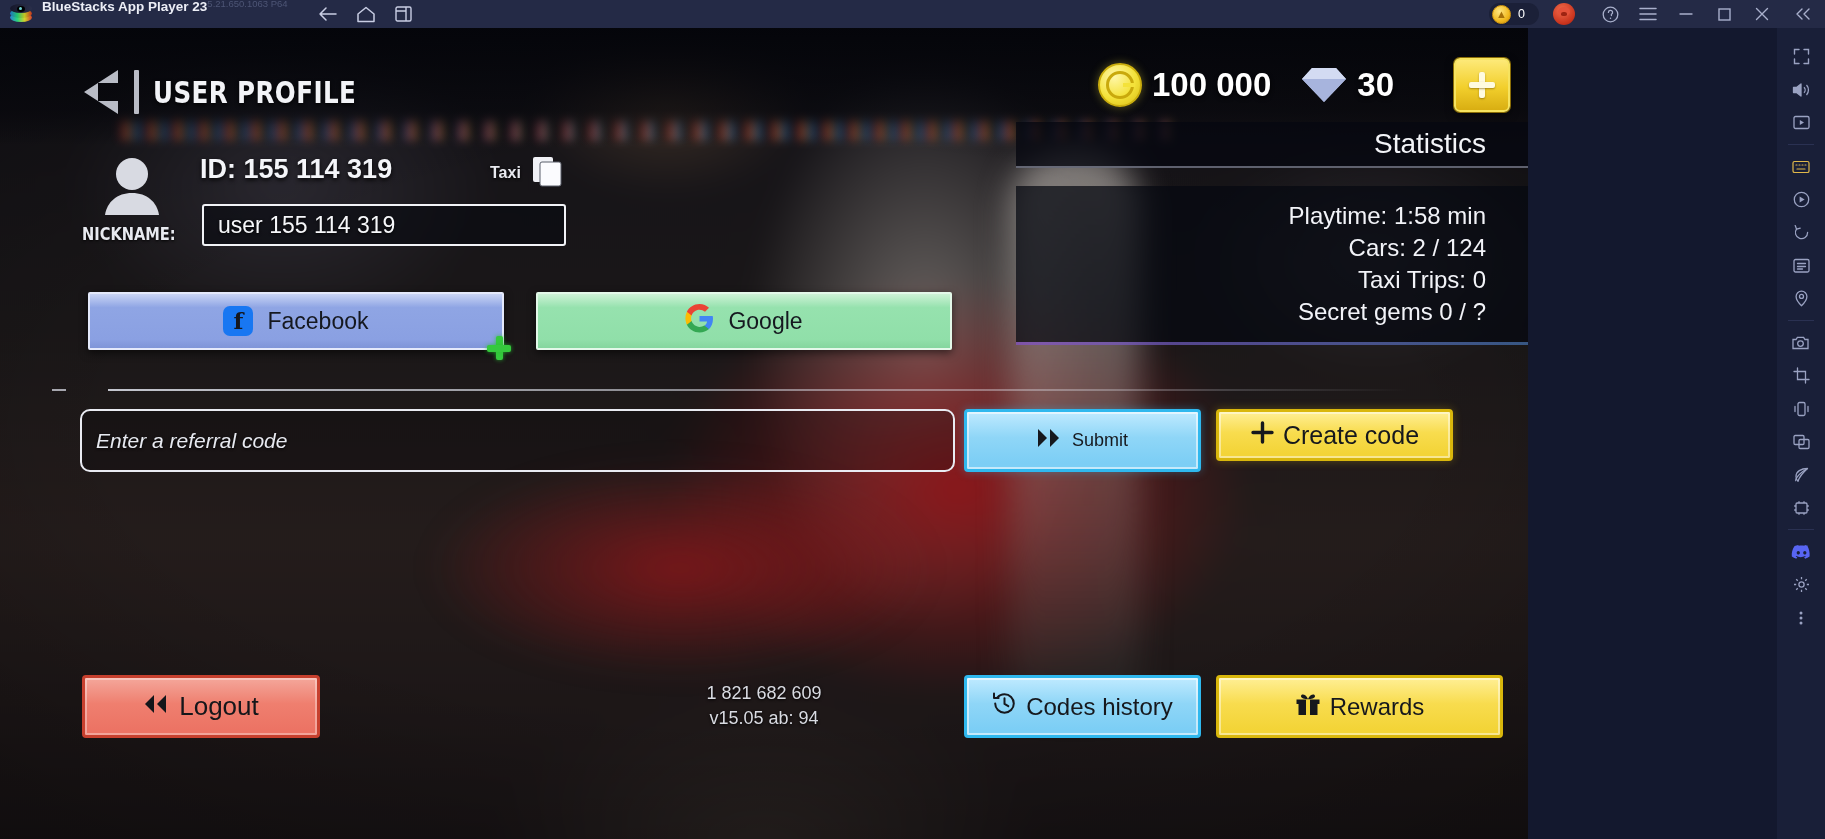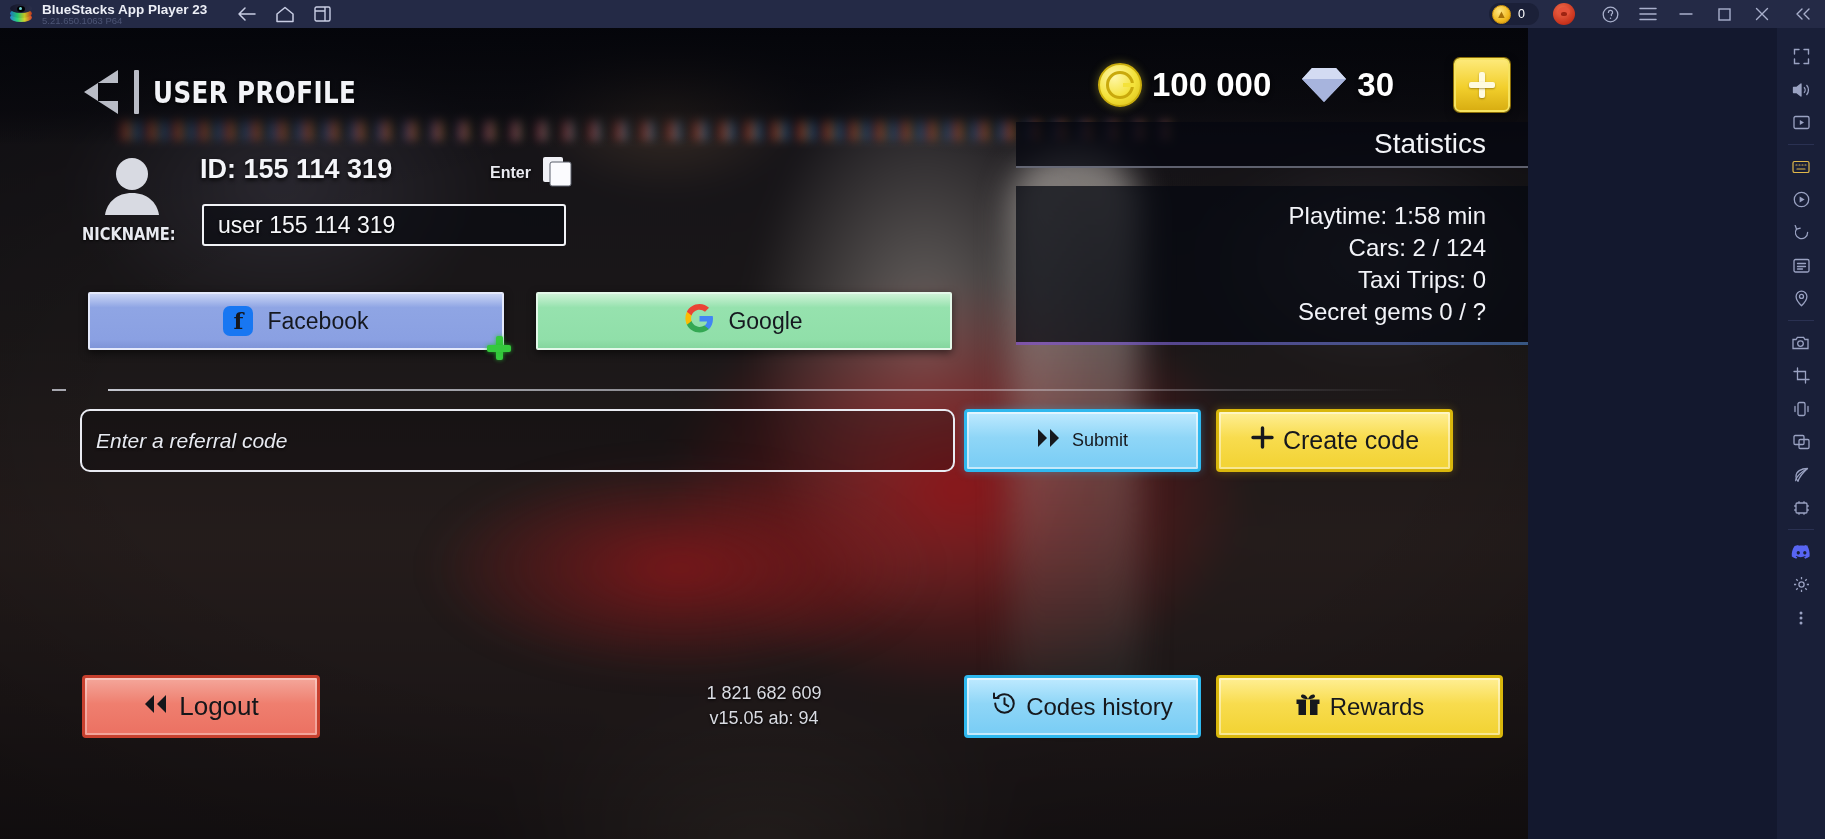--- a/index.html
+++ b/index.html
@@ -28,21 +28,21 @@
   .bs-logo .l2 { top: 6px;  background: linear-gradient(90deg,#1f6fc4,#22c46f,#c4c422,#c4301f); }
   .bs-logo .l3 { top: 1px;  background: linear-gradient(90deg,#15172a,#2a2f4a); }
   .bs-logo .eye {
     position: absolute; top: 3px; left: 7px; width: 8px; height: 6px;
     background: #000; border-radius: 50%; z-index: 3;
   }
   .bs-logo .eye::after {
     content:''; position:absolute; top:1px; left:2px; width:3px;height:3px;
     background:#6fd4d4; border-radius:50%;
   }
-  .title-text-wrap { display: flex; flex-direction: column; justify-content: center; height: 28px; }
+  .title-text-wrap { display: flex; flex-direction: row; justify-content: center; height: 28px; }
   .title-main { font-size: 13.5px; color: #eceef6; font-weight: 600; line-height: 14px; }
   .title-sub  { font-size: 9.5px; color: #4d5575; line-height: 10px; margin-top: -1px; }
 
   .nav-icons { display: flex; align-items: center; gap: 20px; margin-left: 30px; }
   .nav-icons svg { display: block; }
 
   .tb-right { margin-left: auto; display: flex; align-items: center; height: 28px; }
   .coin-pill {
     display: flex; align-items: center; gap: 7px;
     background: #1b2038; border-radius: 14px; height: 22px;
@@ -269,21 +269,21 @@
     width: 237px; height: 63px;
     background: linear-gradient(180deg,#bfeaff,#8fd6f7 45%,#7ccef5 90%);
     border: 3px solid #2fb8ee;
     border-radius: 4px;
     box-shadow: inset 0 0 0 2px rgba(255,255,255,.55), 0 0 10px rgba(47,184,238,.35);
     display:flex;align-items:center;justify-content:center;gap:8px;
   }
   .btn-submit span { font-size: 18px; color: #16181d; font-weight: 500; }
   .btn-create {
     position: absolute; left: 1216px; top: 381px;
-    width: 237px; height: 63px;
+    width: 237px; height: 52px;
     background: linear-gradient(180deg,#ffef95,#f8dc4e 45%,#f3d437 90%);
     border: 3px solid #d9b70c;
     border-radius: 4px;
     box-shadow: inset 0 0 0 2px rgba(255,255,255,.45), 0 0 10px rgba(230,190,20,.3);
     display:flex;align-items:center;justify-content:center;gap:8px;
   }
   .btn-create span { font-size: 25px; color: #16181d; font-weight: 500; }
 
   
   .stats-title-bar {
@@ -486,21 +486,21 @@
   <span class="avatar">
     <svg width="64" height="62" viewBox="0 0 64 62">
       <circle cx="32" cy="18" r="16" fill="#d8dae2"></circle>
       <path d="M32 37c-15 0-25 9-27 22h54c-2-13-12-22-27-22z" fill="#d8dae2"></path>
     </svg>
   </span>
   <div class="nickname-label">NICKNAME:</div>
   <div class="id-text">ID: 155 114 319</div>
 
   <div class="copy-wrap">
-    <span class="copy-label">Enter</span>
+    <span class="copy-label">Taxi</span>
     <span>
       <svg width="34" height="34" viewBox="0 0 34 34">
         <rect x="2" y="3" width="20" height="25" rx="2" fill="#f0f1f6"></rect>
         <rect x="9" y="8" width="21" height="24" rx="2" fill="#fbfbfe" stroke="#5b5f6b" stroke-width="1"></rect>
       </svg>
     </span>
   </div>
 
   <div class="nick-input">
     <span>user 155 114 319</span>

